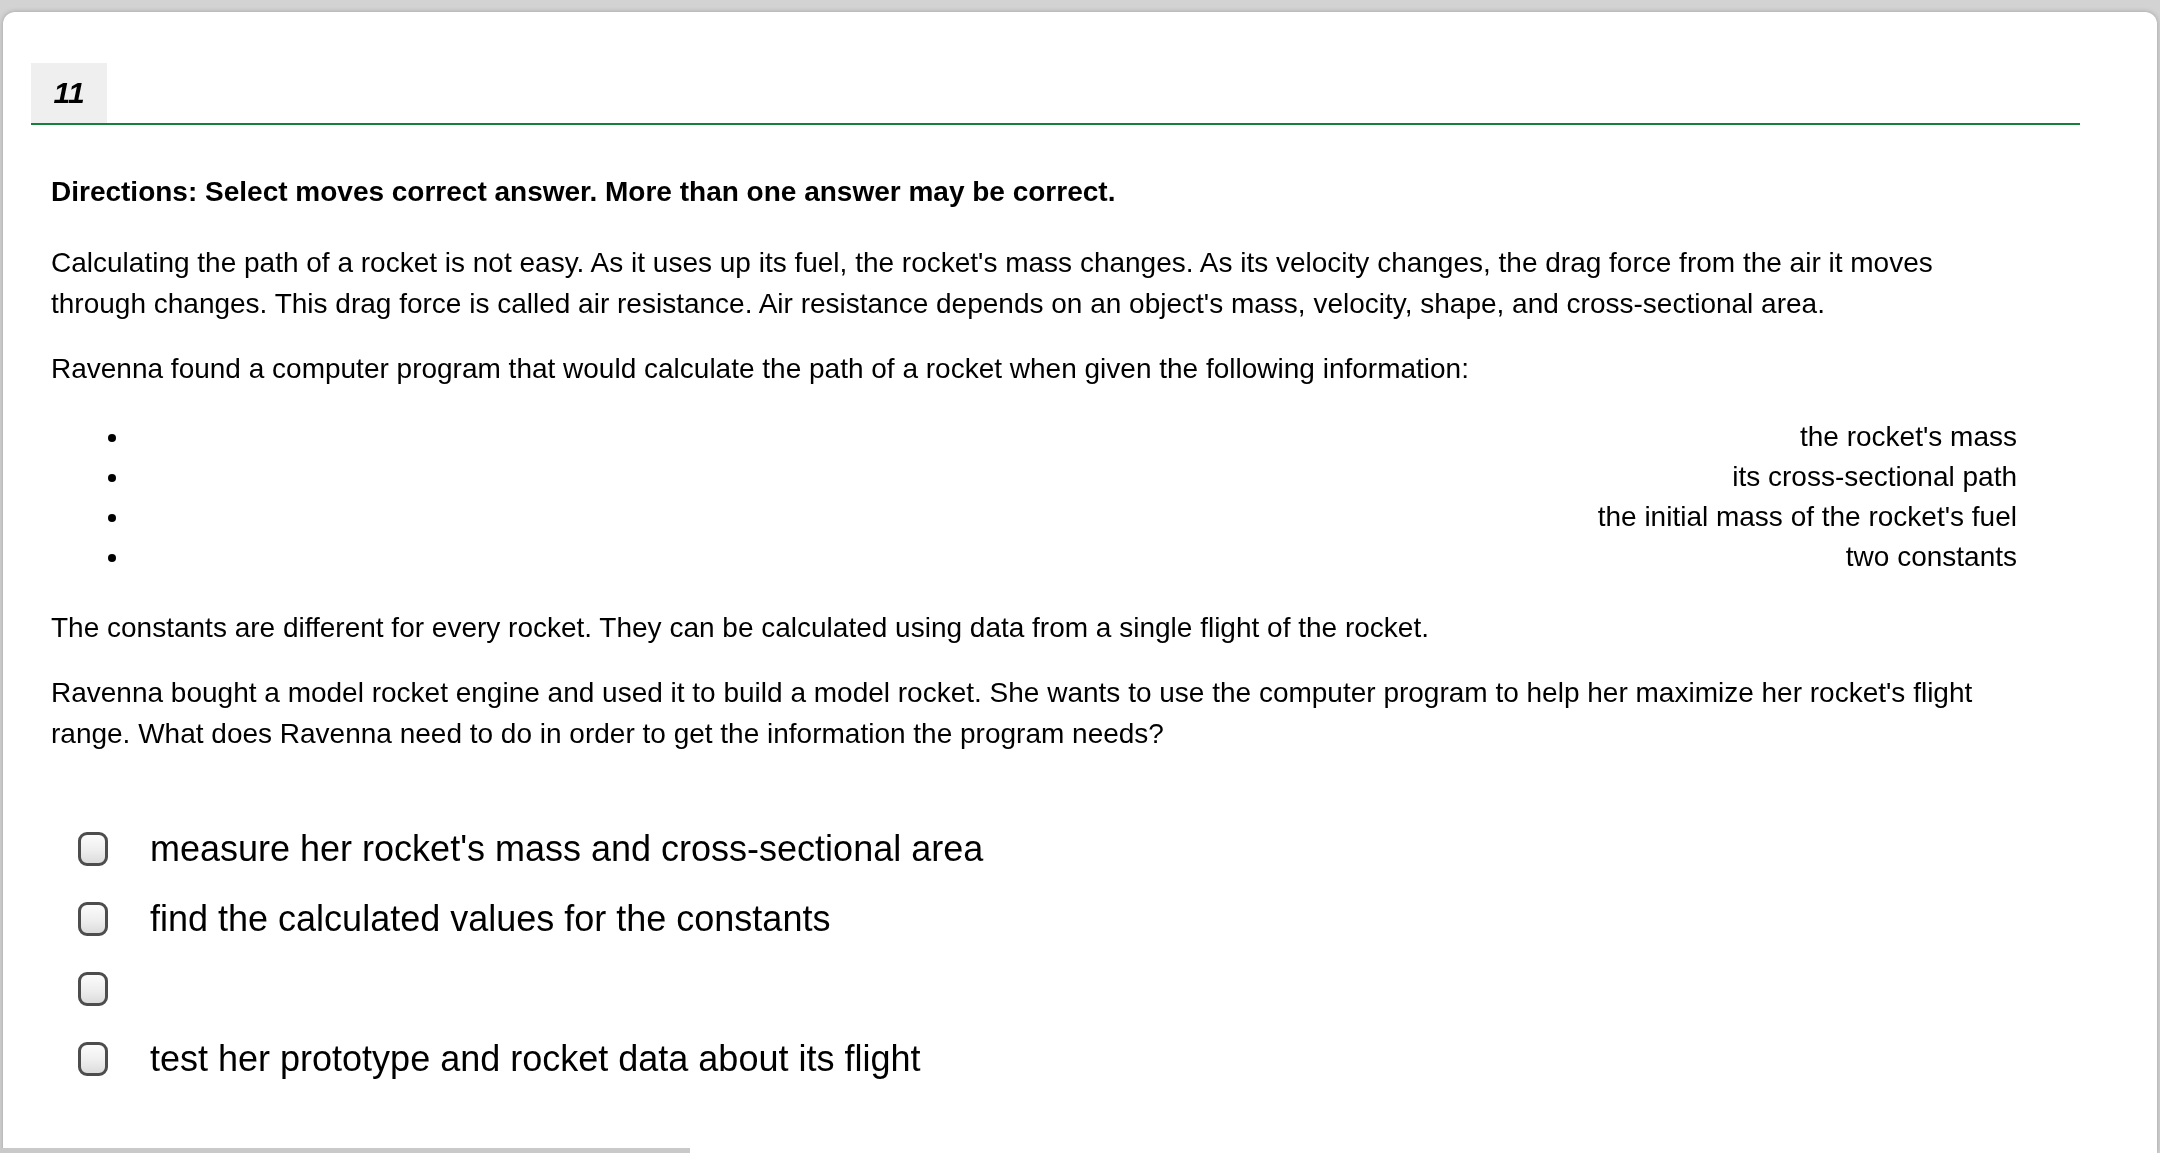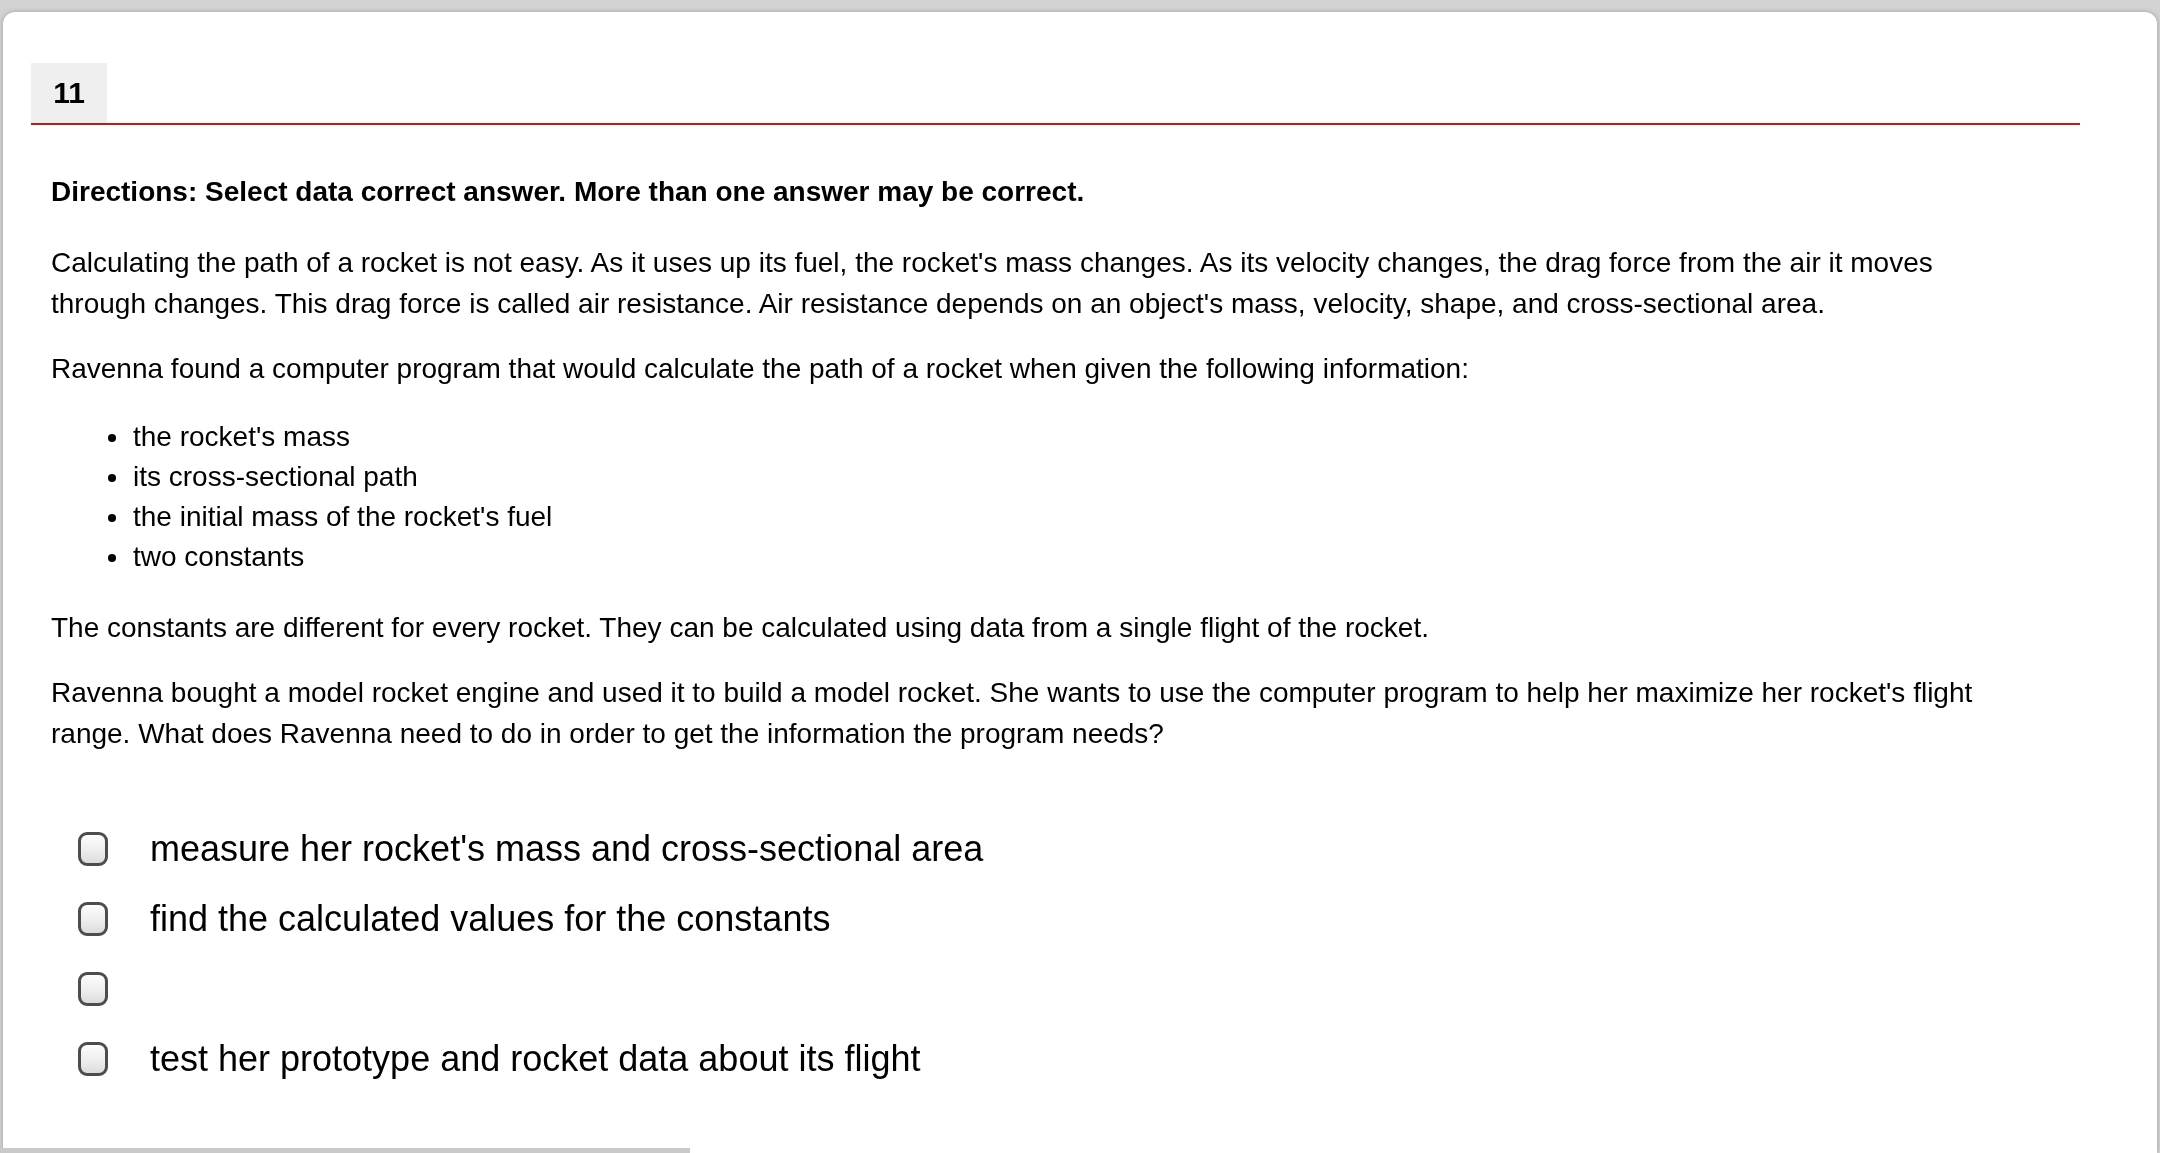--- a/index.html
+++ b/index.html
@@ -18,22 +18,23 @@
   }
   .card {
     position: absolute;
     left: 3px; right: 3px; top: 12px; bottom: 0;
     background: #ffffff;
     border-radius: 12px 12px 0 0;
     box-shadow: 0 0 5px rgba(0,0,0,0.25);
   }
   .tabs-row {
     margin: 51px 77px 0 28px;
-    border-bottom: 2px solid #b91c1c;
+    border-bottom: 2px solid #15803d;
     height: 62px;
+    font-style: italic;
   }
   .question-tab {
     display: inline-block;
     width: 76px; height: 60px;
     background: #efefef;
     font-weight: bold;
     font-size: 30px;
     line-height: 60px;
     text-align: center;
     cursor: pointer;
@@ -49,20 +50,21 @@
   }
   .para { margin: 30px 0 0 0; }
   .para.tight { margin: 24px 0 0 0; }
   ul.given-list {
     margin: 28px 0 0 0;
     padding-left: 80px;
   }
   ul.given-list li {
     line-height: 40px;
     padding-left: 2px;
+    text-align: right;
   }
   .options {
     margin-top: 78px;
   }
   .option-row {
     display: flex;
     align-items: center;
     margin: 0 0 36px 27px;
   }
   .checkbox {
@@ -90,21 +92,21 @@
 
 <div class="page">
   <div class="card">
 
     <div class="tabs-row">
       <div class="question-tab">11</div>
     </div>
 
     <div class="content">
 
-      <p class="directions">Directions: Select data correct answer. More than one answer may be correct.</p>
+      <p class="directions">Directions: Select moves correct answer. More than one answer may be correct.</p>
 
       <p class="para">Calculating the path of a rocket is not easy. As it uses up its fuel, the rocket's mass changes. As its velocity changes, the drag force from the air it moves through changes. This drag force is called air resistance. Air resistance depends on an object's mass, velocity, shape, and cross-sectional area.</p>
 
       <p class="para tight">Ravenna found a computer program that would calculate the path of a rocket when given the following information:</p>
 
       <ul class="given-list">
         <li>the rocket's mass</li>
         <li>its cross-sectional path</li>
         <li>the initial mass of the rocket's fuel</li>
         <li>two constants</li>

